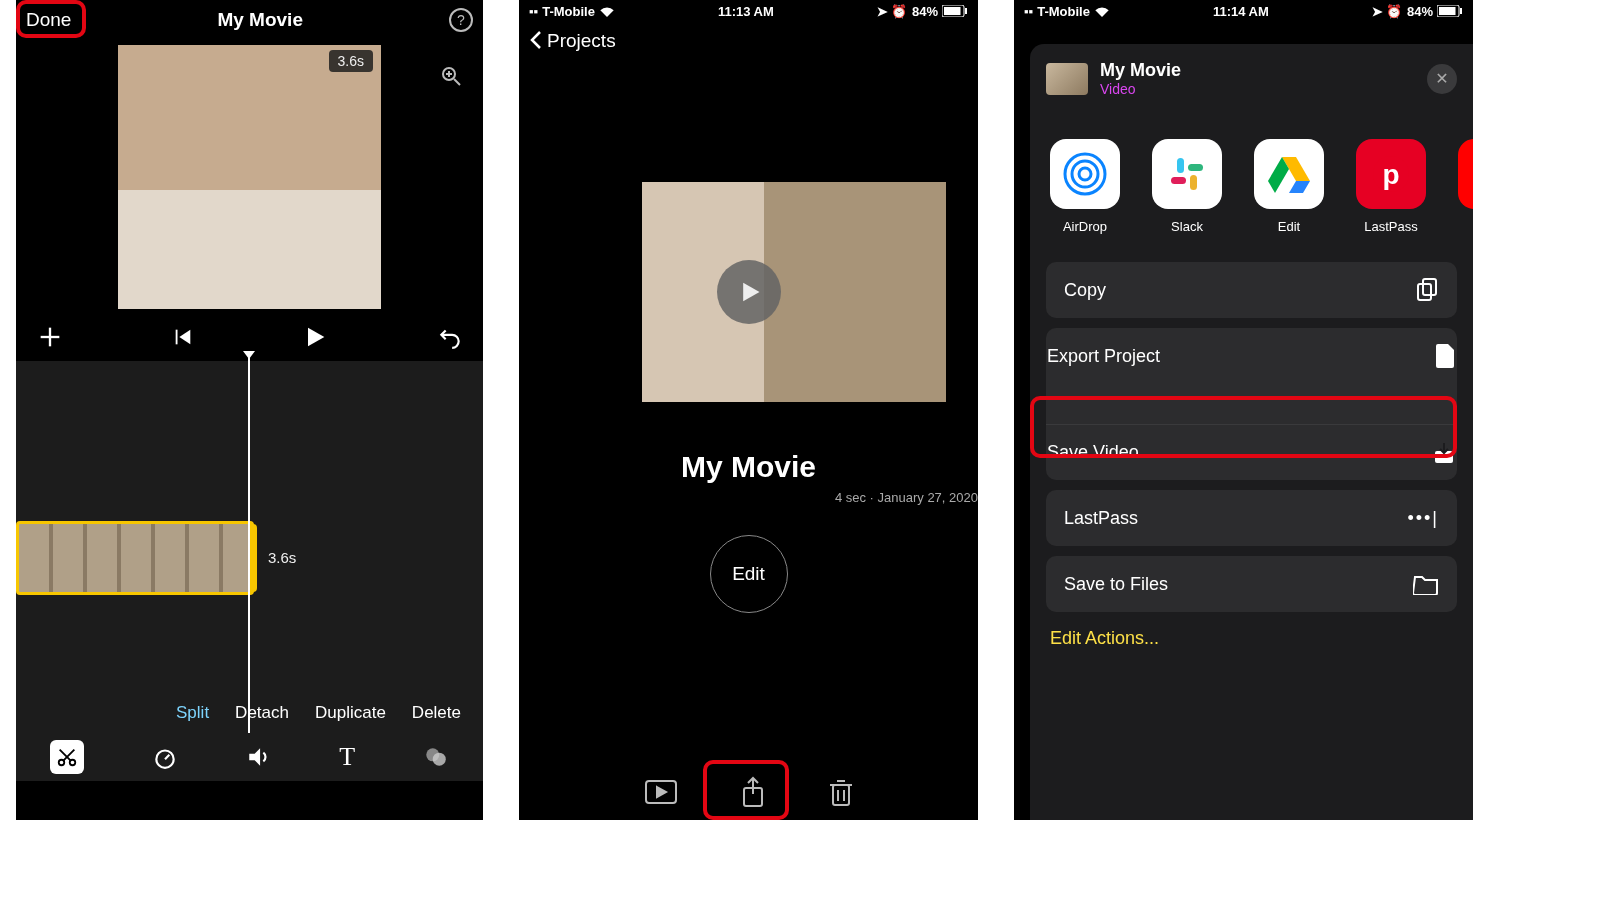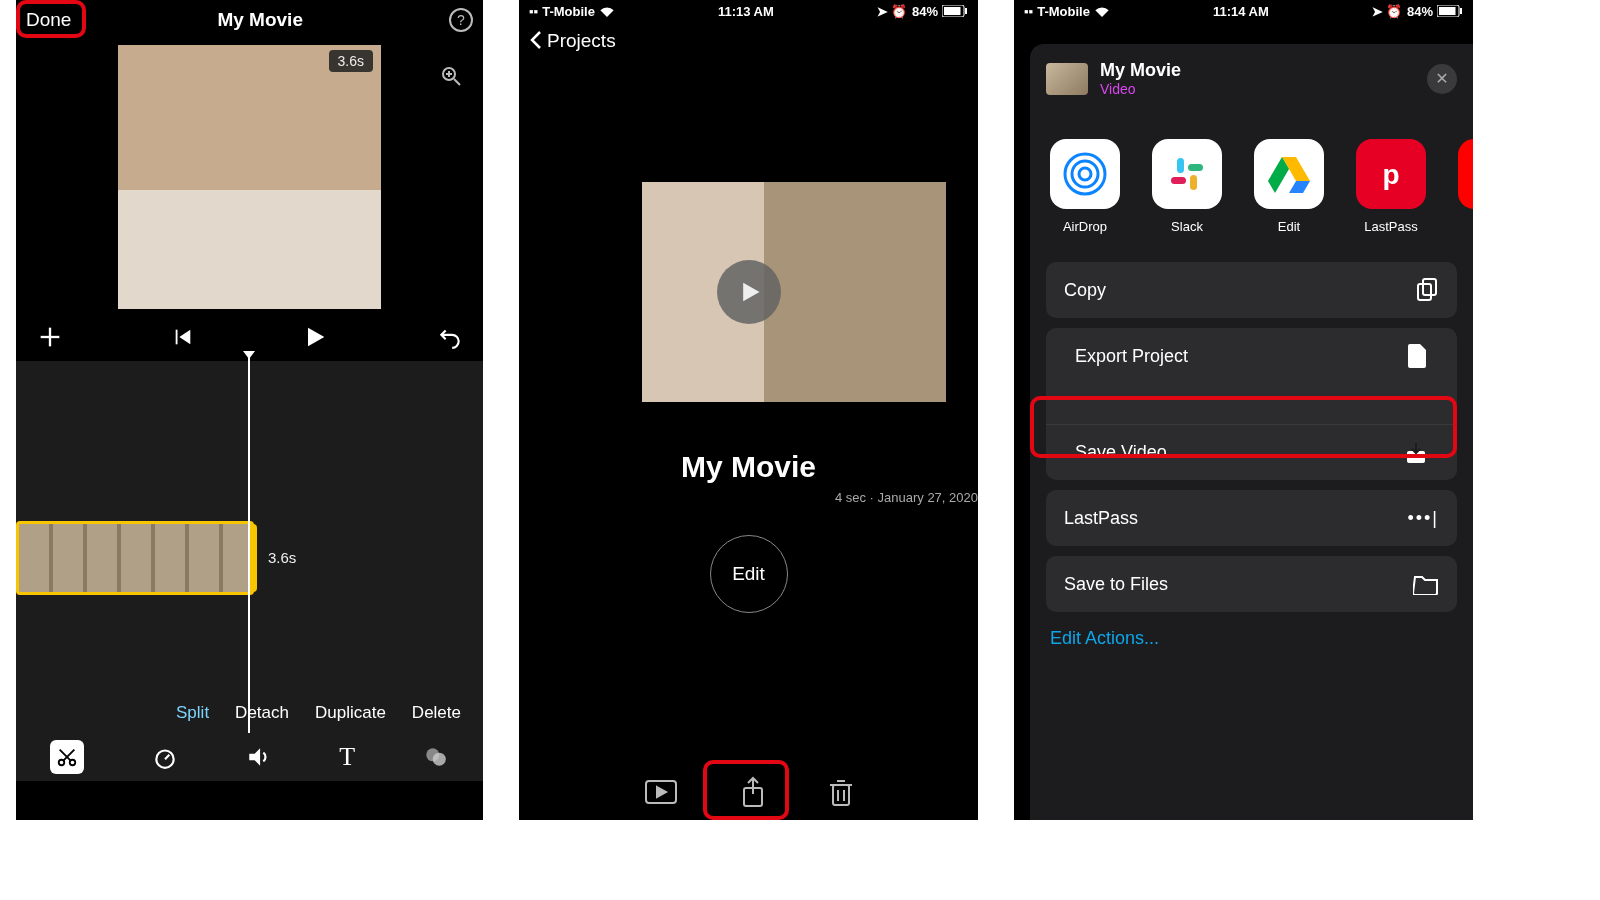--- a/index.html
+++ b/index.html
@@ -56,23 +56,23 @@
 .p3-thumb { width:42px; height:32px; background:linear-gradient(135deg,#c9b89e,#8d7a60); border-radius:4px; }
 .p3-hdr-text .t1 { font-size:18px; font-weight:600; }
 .p3-hdr-text .t2 { font-size:14px; color:#d946ef; }
 .p3-close { margin-left:auto; width:30px; height:30px; border-radius:50%; background:#3a3a3c; display:flex; align-items:center; justify-content:center; color:#aaa; font-size:16px; }
 .p3-apps { display:flex; gap:32px; margin-top:42px; padding-left:4px; }
 .p3-app { text-align:center; font-size:13px; }
 .p3-appicon { width:70px; height:70px; border-radius:16px; background:#fff; margin-bottom:10px; display:flex; align-items:center; justify-content:center; font-size:32px; }
 .p3-list { margin-top:28px; display:flex; flex-direction:column; gap:10px; padding-right:16px; }
 .p3-row { background:#2c2c2e; border-radius:10px; height:56px; display:flex; align-items:center; justify-content:space-between; padding:0 18px; font-size:18px; }
 .p3-group { background:#2c2c2e; border-radius:10px; }
-.p3-grow { height:56px; display:flex; align-items:center; justify-content:space-between; padding:0 29px; font-size:18px; }
+.p3-grow { height:56px; display:flex; align-items:center; justify-content:space-between; padding:0 1px; font-size:18px; }
 .p3-grow + .p3-grow { border-top:1px solid #3a3a3c; }
-.p3-editlink { color:#0ea5e9; font-size:18px; margin-top:16px; padding-left:4px; }
+.p3-editlink { color:#fde047; font-size:18px; margin-top:16px; padding-left:4px; }
 
 .icon { display:inline-flex; align-items:center; justify-content:center; }
 svg { display:block; }
 </style>
 </head>
 <body>
 
 <div class="container">
 
   <div class="panel panel1">

